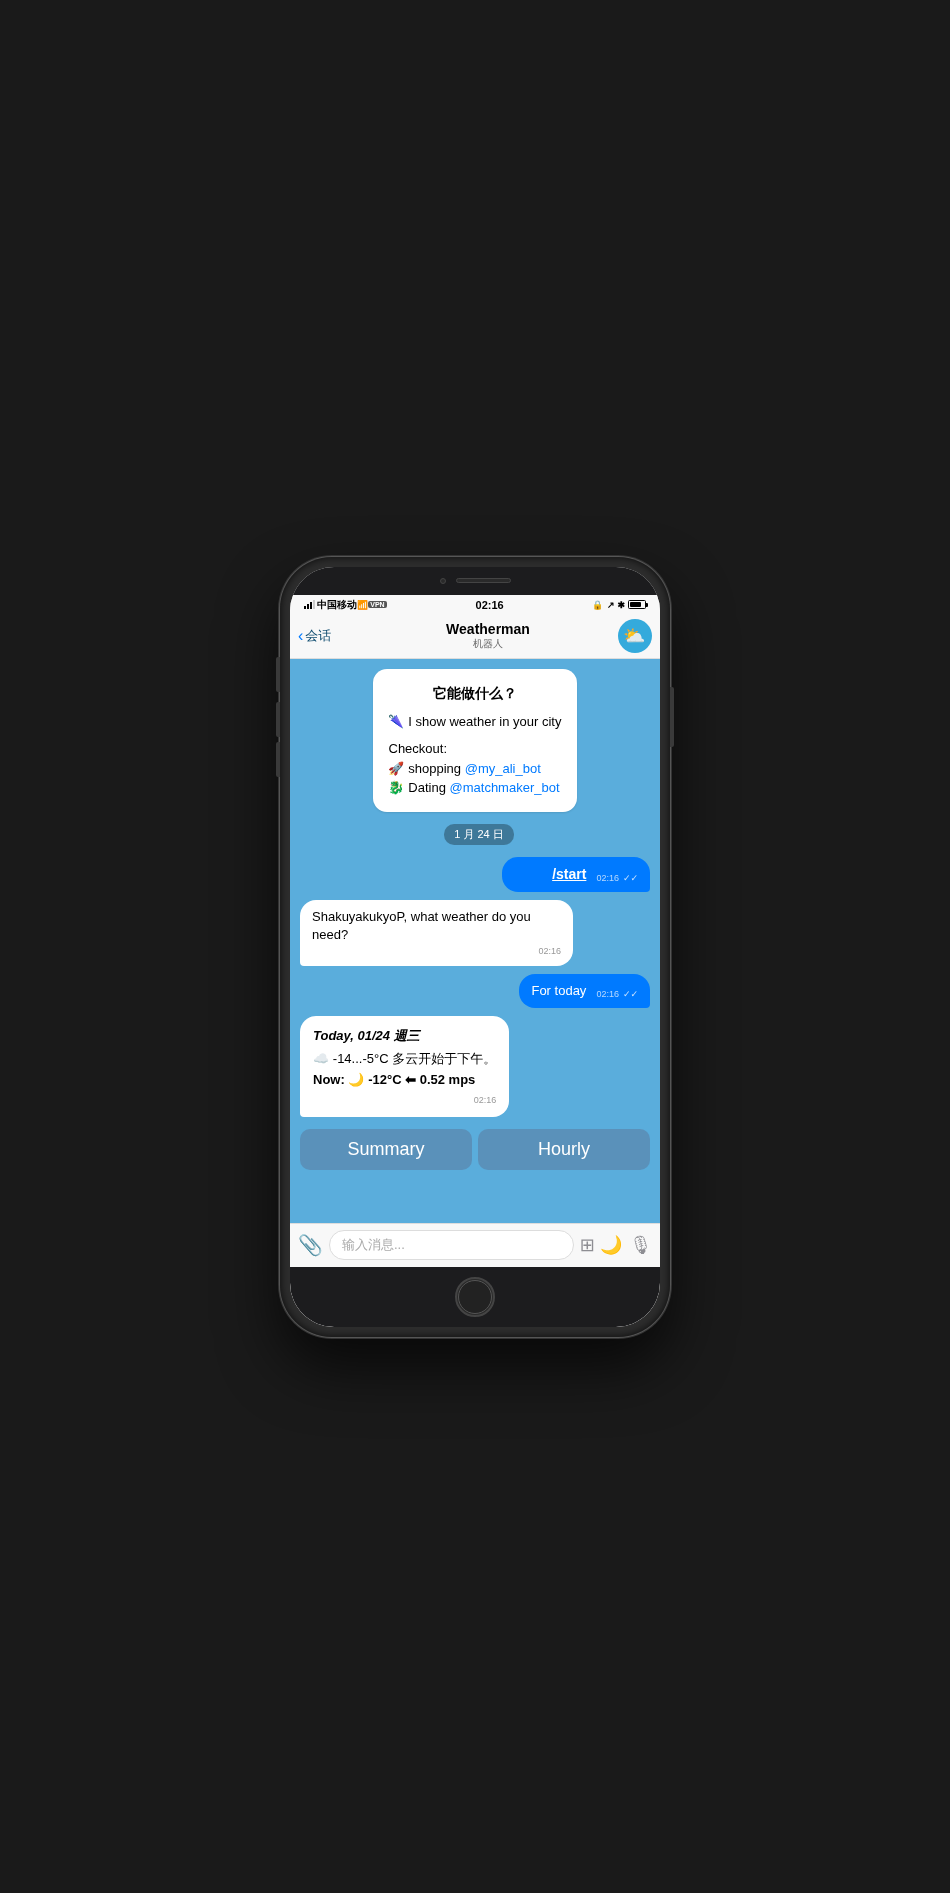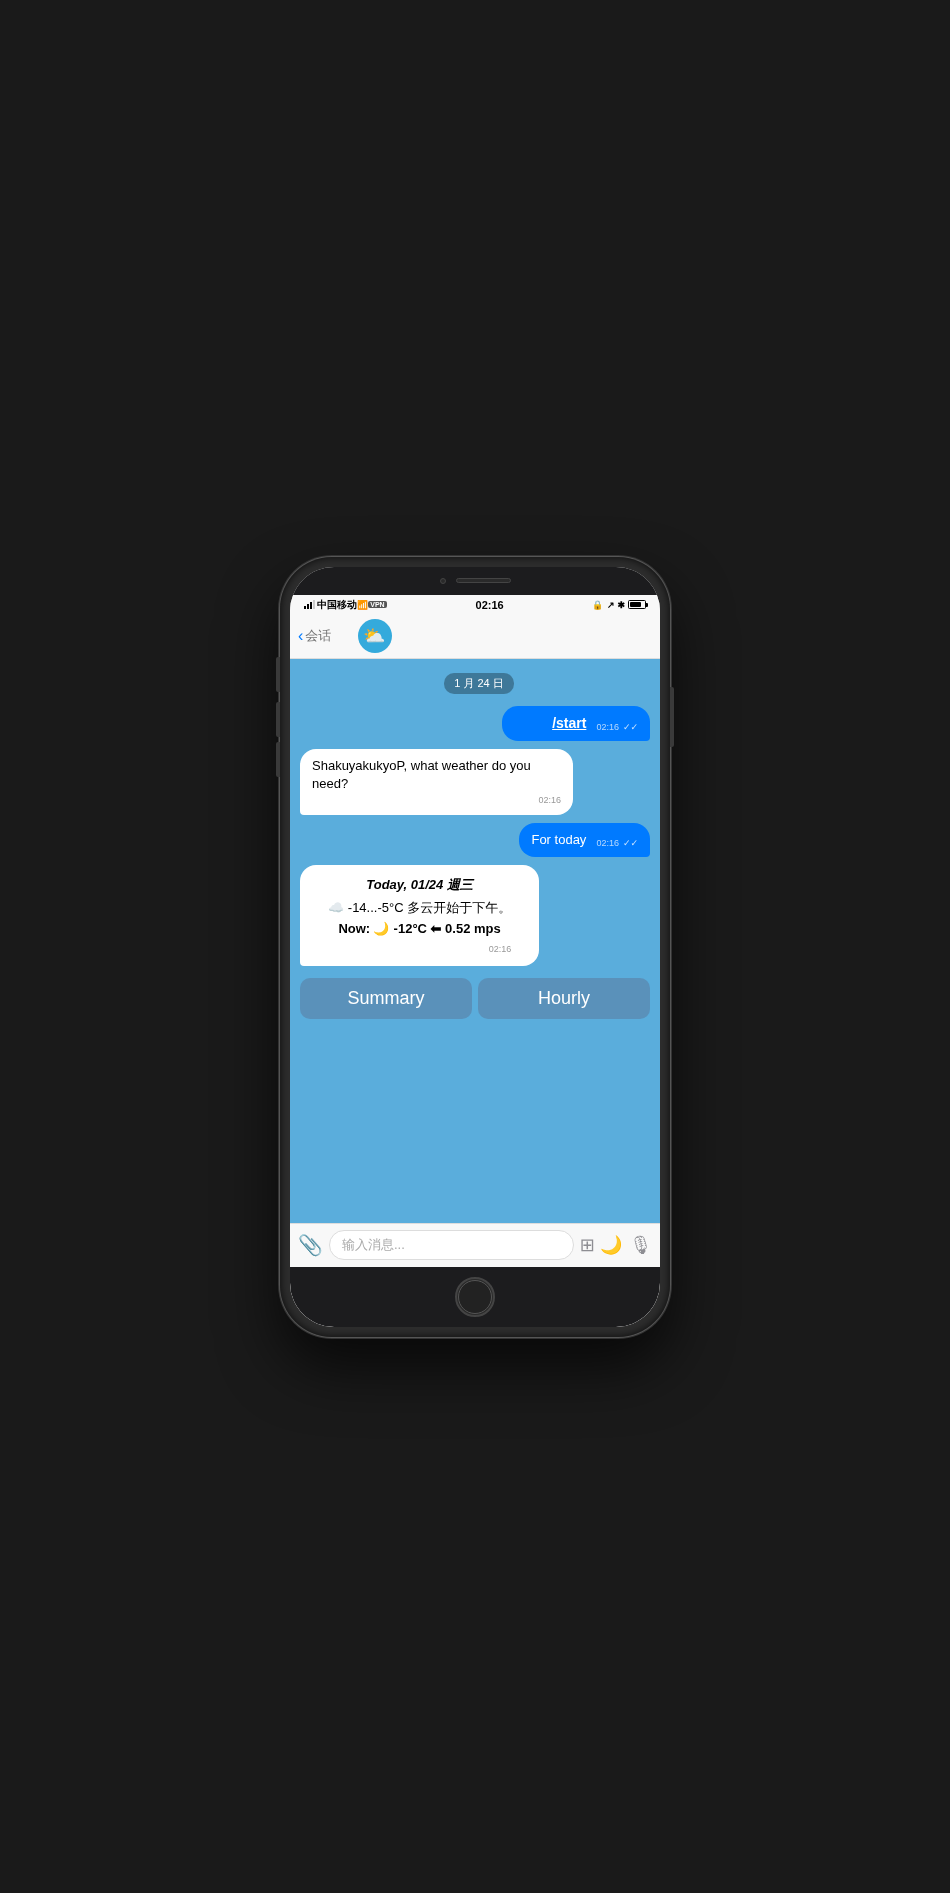--- a/index.html
+++ b/index.html
@@ -284,26 +284,25 @@
       display: flex;
       justify-content: flex-end;
       margin-top: 1px;
     }
 
     
     .weather-bubble {
       background: white;
       border-radius: 16px;
       border-bottom-left-radius: 4px;
-      padding: 10px 28px;
+      padding: 10px 13px;
       max-width: 85%;
       font-size: 13px;
       color: #000;
       line-height: 1.6;
-      text-align: center;
     }
     .weather-title { font-style: italic; font-weight: 600; margin-bottom: 2px; }
     .weather-temp { }
     .weather-now { font-weight: 700; }
     .weather-time-row {
       display: flex;
       justify-content: flex-end;
       margin-top: 2px;
     }
 
@@ -418,29 +417,48 @@
         <span style="font-size:9px;">✱</span>
         <div class="battery-icon">
           <div class="battery-fill"></div>
         </div>
       </div>
     </div>
 
     <div class="nav-bar">
       <div class="nav-back">
         <span class="nav-chevron">‹</span>
-        <span style="color:#737373; font-size:13px;">会话</span>
+        <span style="color:#0c4a6e; font-size:13px;">会话</span>
+      </div>
+      <div class="nav-title-area">
+        <div class="nav-title">Weatherman</div>
+        <div class="nav-subtitle">机器人</div>
       </div>
       <div class="nav-avatar">
         <span>⛅</span>
       </div>
     </div>
 
     <div class="chat-area">
 
+      <div class="bot-welcome-bubble">
+        <div class="welcome-title">它能做什么？</div>
+        <div class="welcome-line">🌂 I show weather in your city</div>
+        <div class="welcome-checkout">
+          <span>Checkout:</span>
+        </div>
+        <div>
+          <span>🚀</span>
+          <span>shopping </span><span class="link-text">@my_ali_bot</span>
+        </div>
+        <div>
+          <span>🐉</span>
+          <span>Dating </span><span class="link-text">@matchmaker_bot</span>
+        </div>
+      </div>
 
       <div class="date-separator">
         <div class="date-pill">1 月 24 日</div>
       </div>
 
       <div class="msg-row outgoing">
         <div class="bubble outgoing">
           <div style="display:flex; align-items:flex-end; justify-content:flex-end; gap:4px;">
             <span style="text-decoration:underline; font-size:14px; font-weight:600;margin-left:38px;">/start</span>
             <span class="bubble-time">02:16</span>

